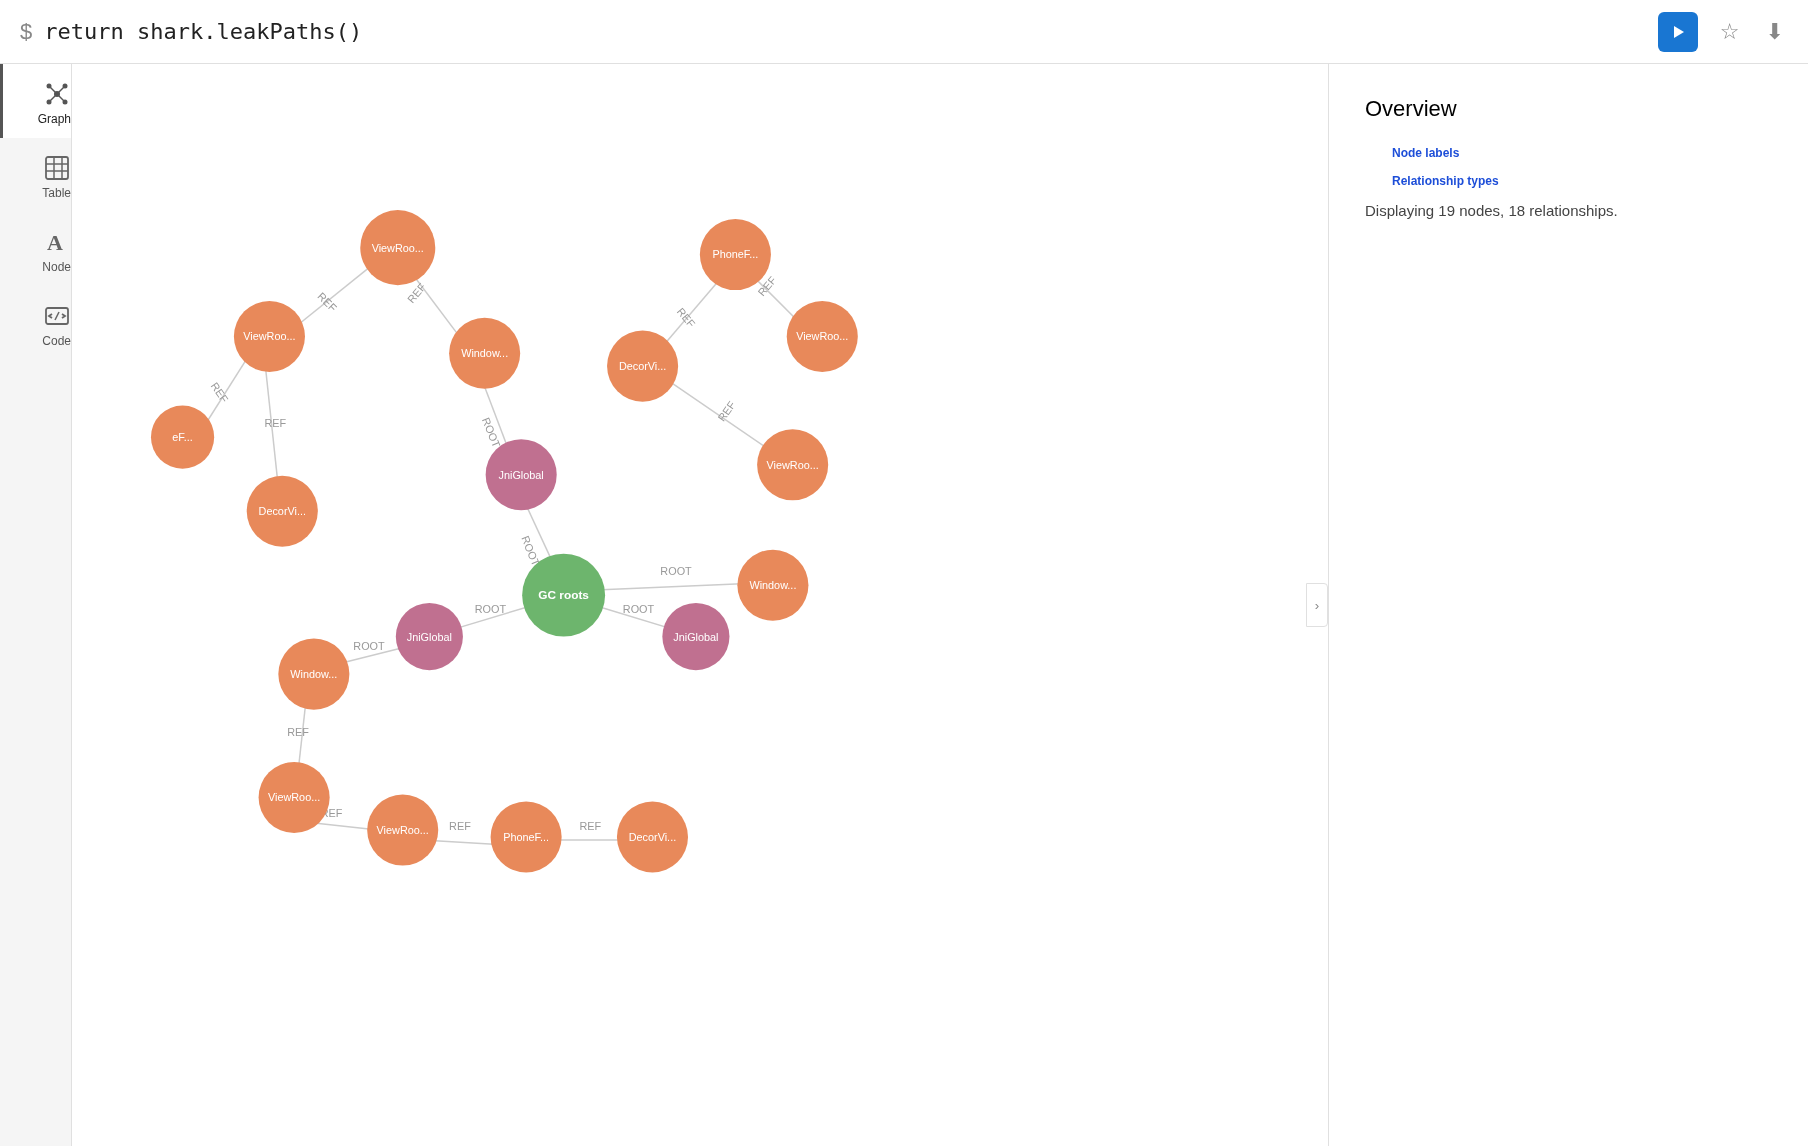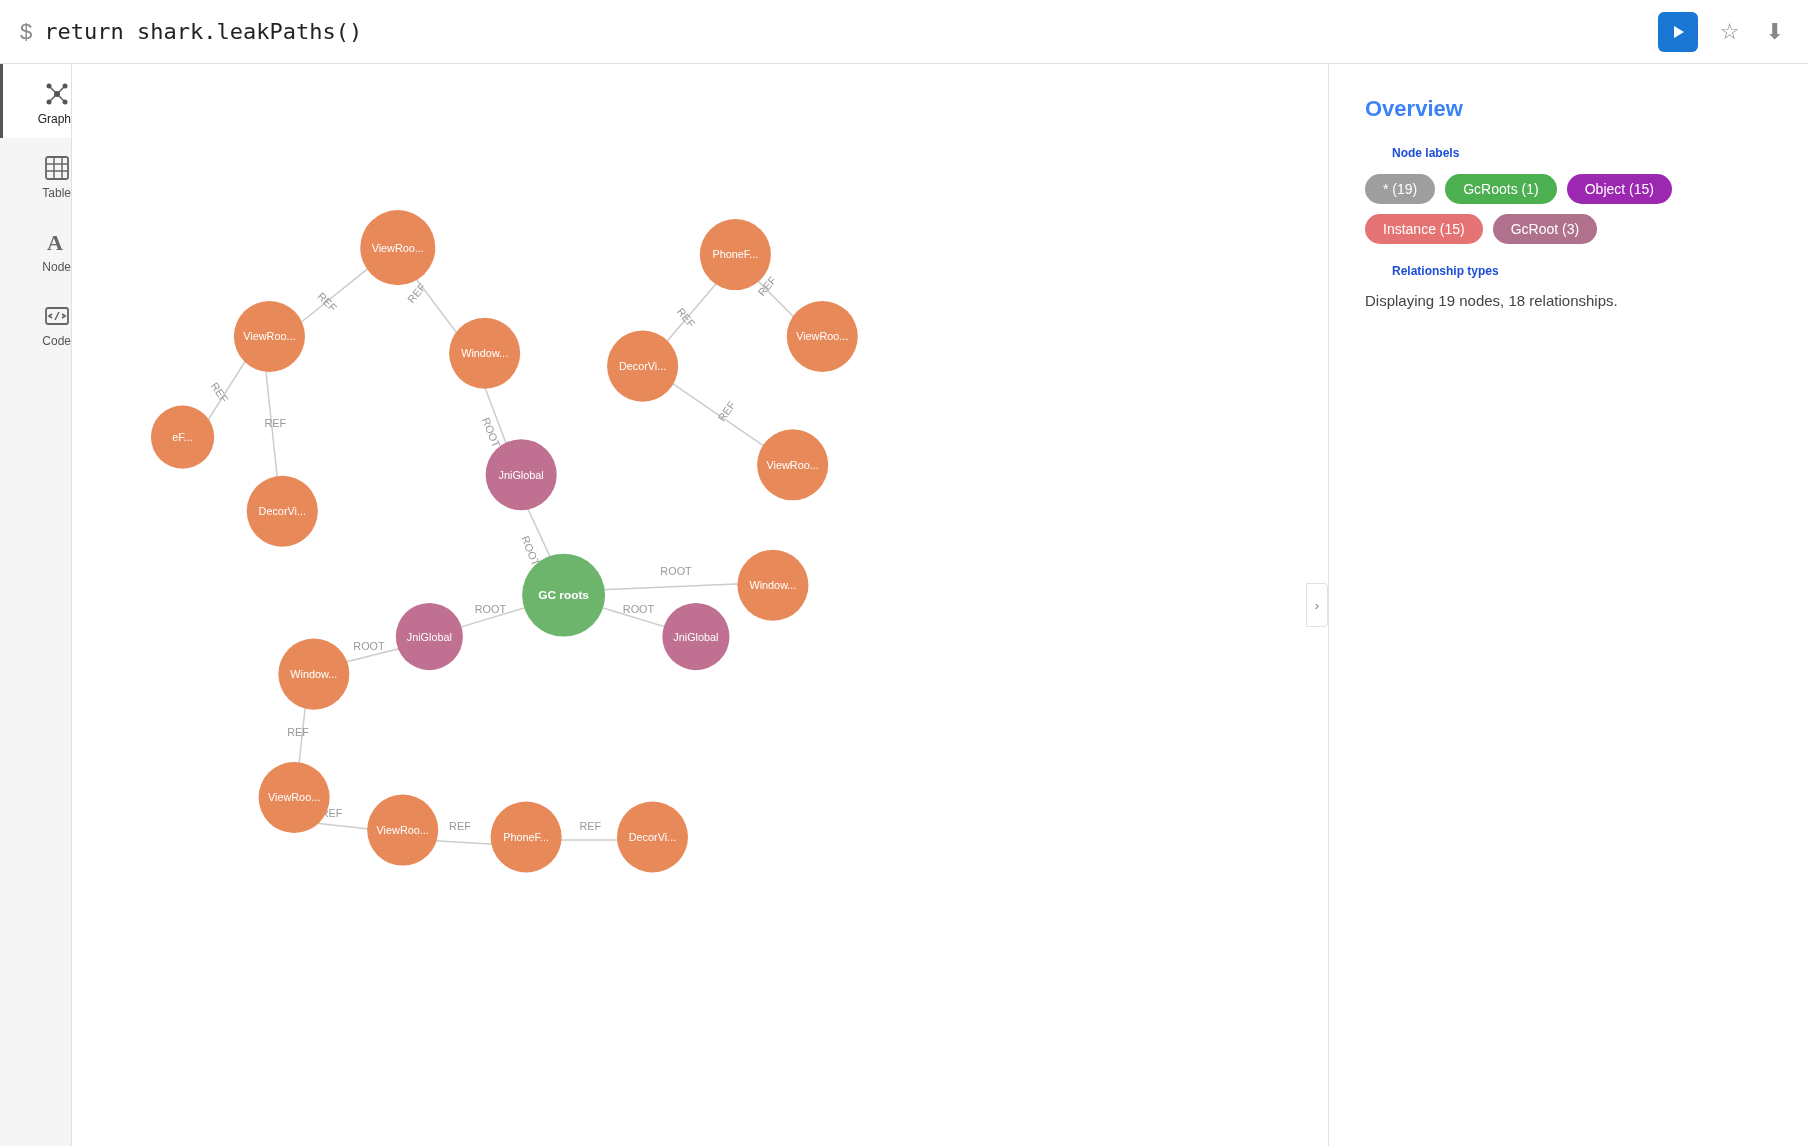--- a/index.html
+++ b/index.html
@@ -47,21 +47,21 @@
     
     .right-panel {
       width: 480px; border-left: 1px solid #e0e0e0; padding: 32px 36px;
       background: #fff; overflow-y: auto;
     }
     .right-panel-toggle {
       position: absolute; right: 480px; top: 50%; transform: translateY(-50%);
       background: #fff; border: 1px solid #e0e0e0; border-radius: 0 4px 4px 0;
       width: 22px; height: 44px; cursor: pointer; display: flex; align-items: center; justify-content: center; color: #888;
     }
-    .overview-title { font-size: 22px; font-weight: 700; color: #3b82f6; margin-bottom: 24px; }
+    .overview-title { font-size: 22px; font-weight: 400; color: #000000; margin-bottom: 24px; }
     .section-title { font-size: 12px; font-weight: 700; color: #1d4ed8; margin-bottom: 14px; margin-left: 27px; }
     .badges { display: flex; flex-wrap: wrap; gap: 10px; margin-bottom: 20px; }
     .badge {
       padding: 7px 18px; border-radius: 20px; font-size: 14px; font-weight: 500; color: #fff; cursor: pointer;
     }
     .badge-gray { background: #9e9e9e; color: #fff; }
     .badge-green { background: #4caf50; color: #fff; }
     .badge-purple { background: #9c27b0; color: #fff; }
     .badge-orange { background: #e57373; color: #fff; }
     .badge-pink { background: #b0718c; color: #fff; }
@@ -257,27 +257,20 @@
       <text x="588" y="779" text-anchor="middle" font-size="11" fill="#fff" font-weight="500">DecorVi...</text>
     </svg>
   </div>
 
   <div style="position:relative; display:flex;">
     <button class="right-panel-toggle" style="position:relative;right:auto;top:auto;transform:none;margin-top:auto;margin-bottom:auto;height:44px;">›</button>
     <div class="right-panel">
       <h2 class="overview-title">Overview</h2>
 
       <h3 class="section-title">Node labels</h3>
-      <div class="badges">
-        <span class="badge badge-gray">* (19)</span>
-        <span class="badge badge-green">GcRoots (1)</span>
-        <span class="badge badge-purple">Object (15)</span>
-        <span class="badge badge-orange">Instance (15)</span>
-        <span class="badge badge-pink">GcRoot (3)</span>
-      </div>
 
       <h3 class="section-title">Relationship types</h3>
 
       <p class="stats-text">Displaying 19 nodes, 18 relationships.</p>
     </div>
   </div>
 
 </div>
 
 </body></html>

